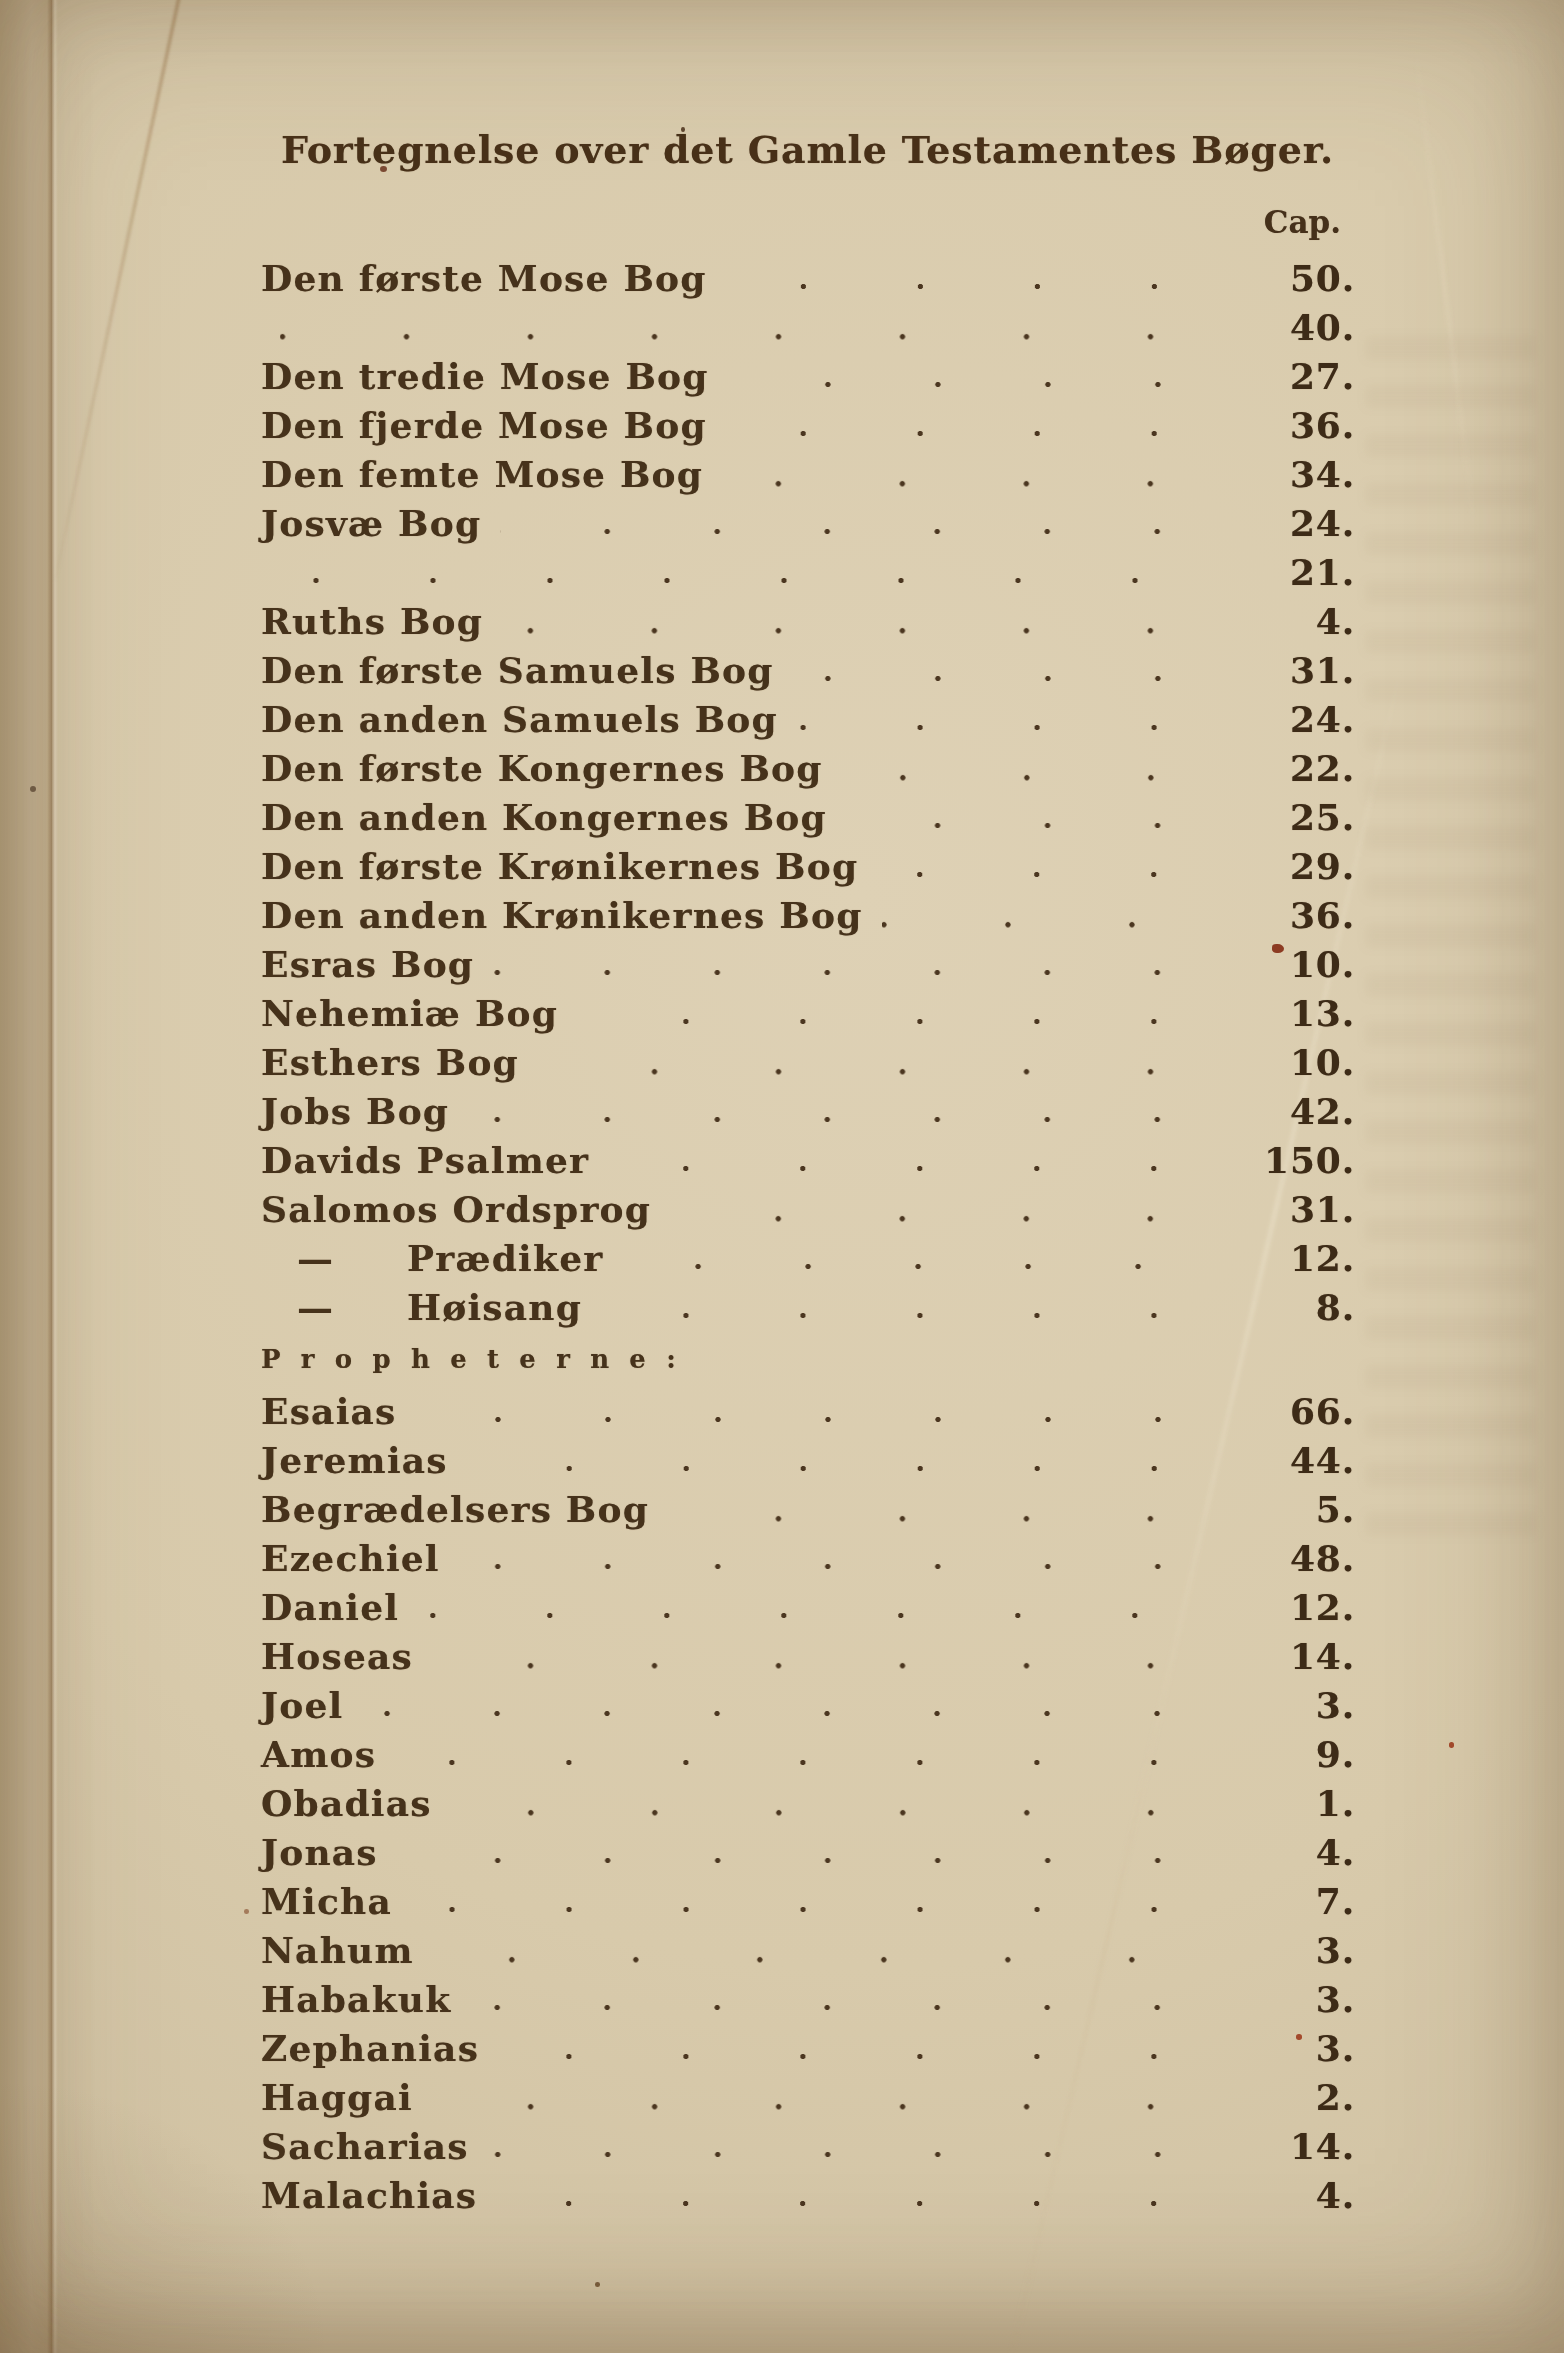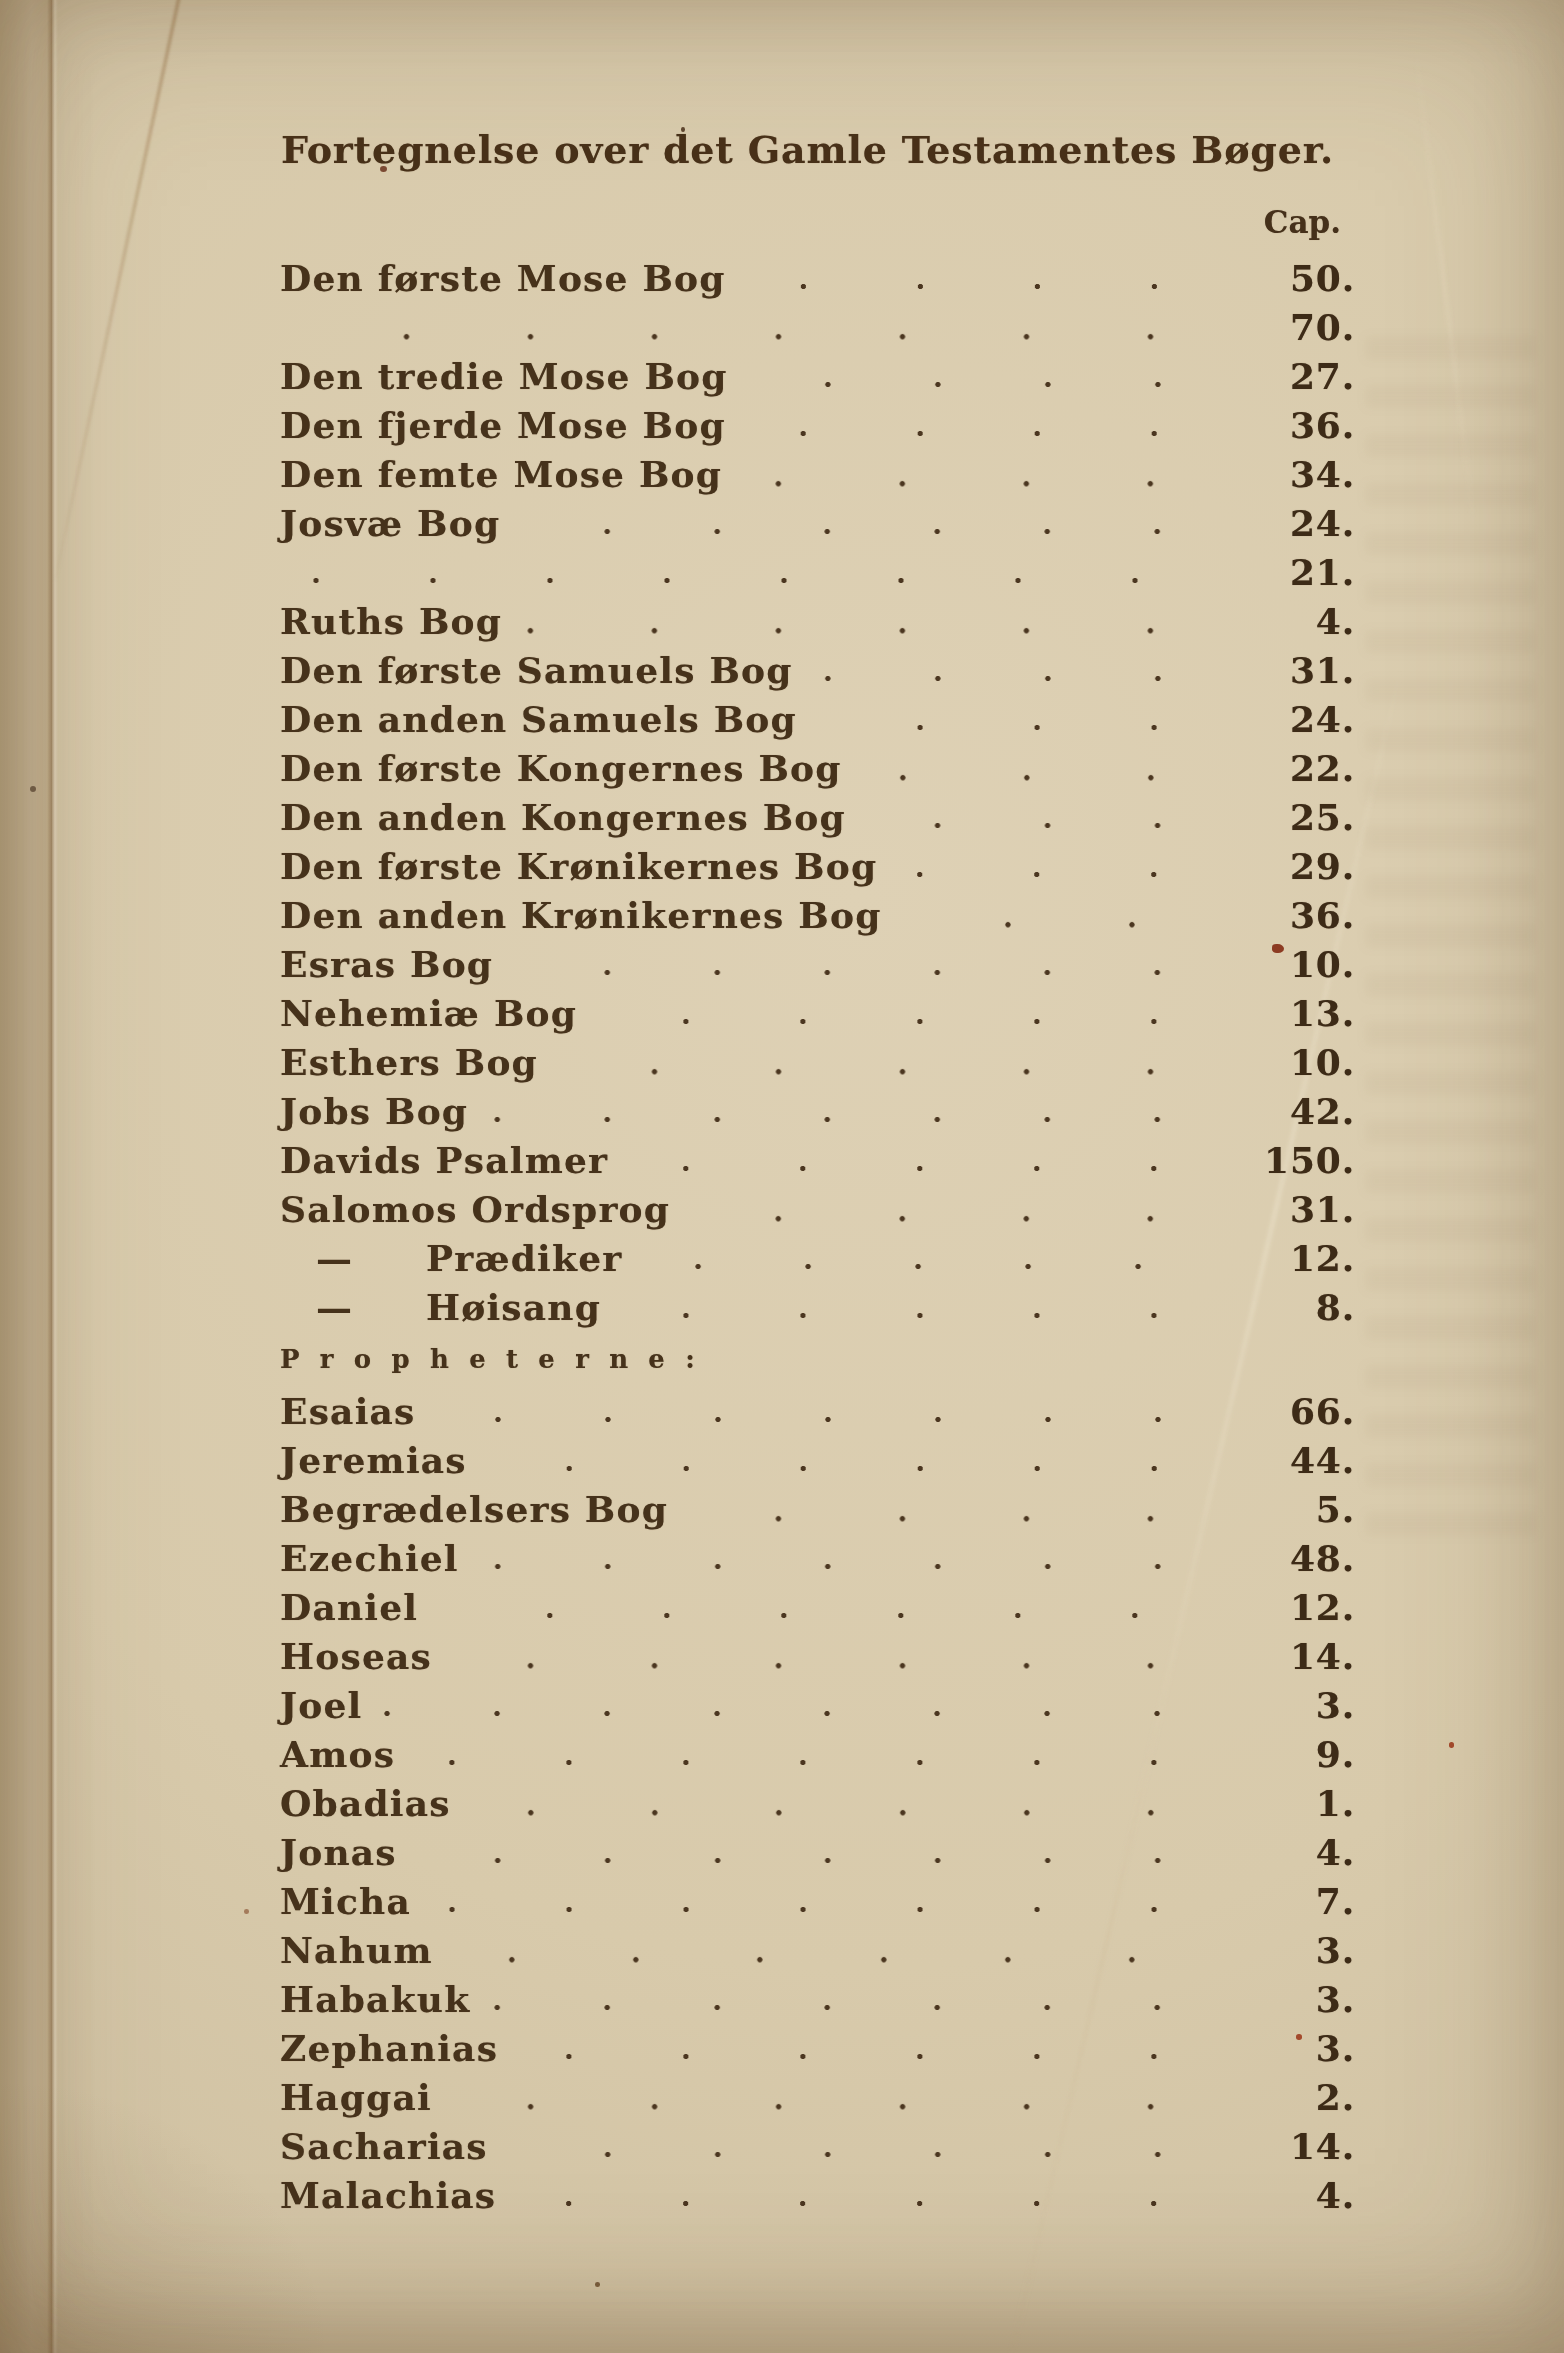--- a/index.html
+++ b/index.html
@@ -51,21 +51,21 @@
     position:absolute;left:261px;right:211px;top:125px;margin:0;
     text-align:center;font-size:38px;line-height:49px;font-weight:bold;
     color:#483119;letter-spacing:0.8px;white-space:nowrap;
     text-shadow:0 0 0.8px rgba(72,49,25,.45);
   }
   .cap-label{
     position:absolute;right:224px;top:202px;
     font-size:31px;line-height:41px;font-weight:bold;color:#45301a;
     text-shadow:0 0 0.8px rgba(69,48,26,.4);
   }
-  .toc-list{position:absolute;left:261px;right:210px;top:254px;margin-left:19px;}
+  .toc-list{position:absolute;left:261px;right:210px;top:254px;}
   .row{display:flex;height:49px;line-height:49px;white-space:nowrap;}
   .row .label{
     font-size:36px;font-weight:bold;color:#46321b;letter-spacing:1.2px;
     text-shadow:0 0 0.8px rgba(70,50,27,.45);
   }
   .row .dash{display:none;}
   .row.indent .dash{
     display:block;width:146px;box-sizing:border-box;padding-left:36px;
     font-size:36px;font-weight:bold;color:#46321b;
   }
@@ -116,21 +116,21 @@
   <div class="toc-list">
       <div class="row">
 
     <span class="label">Den første Mose Bog</span>
     <span class="leader"></span>
     <span class="num">50.</span>
   </div>
       <div class="row">
 
     <span class="leader"></span>
-    <span class="num">70.</span>
+    <span class="num">40.</span>
   </div>
       <div class="row">
 
     <span class="label">Den tredie Mose Bog</span>
     <span class="leader"></span>
     <span class="num">27.</span>
   </div>
       <div class="row">
 
     <span class="label">Den fjerde Mose Bog</span>

